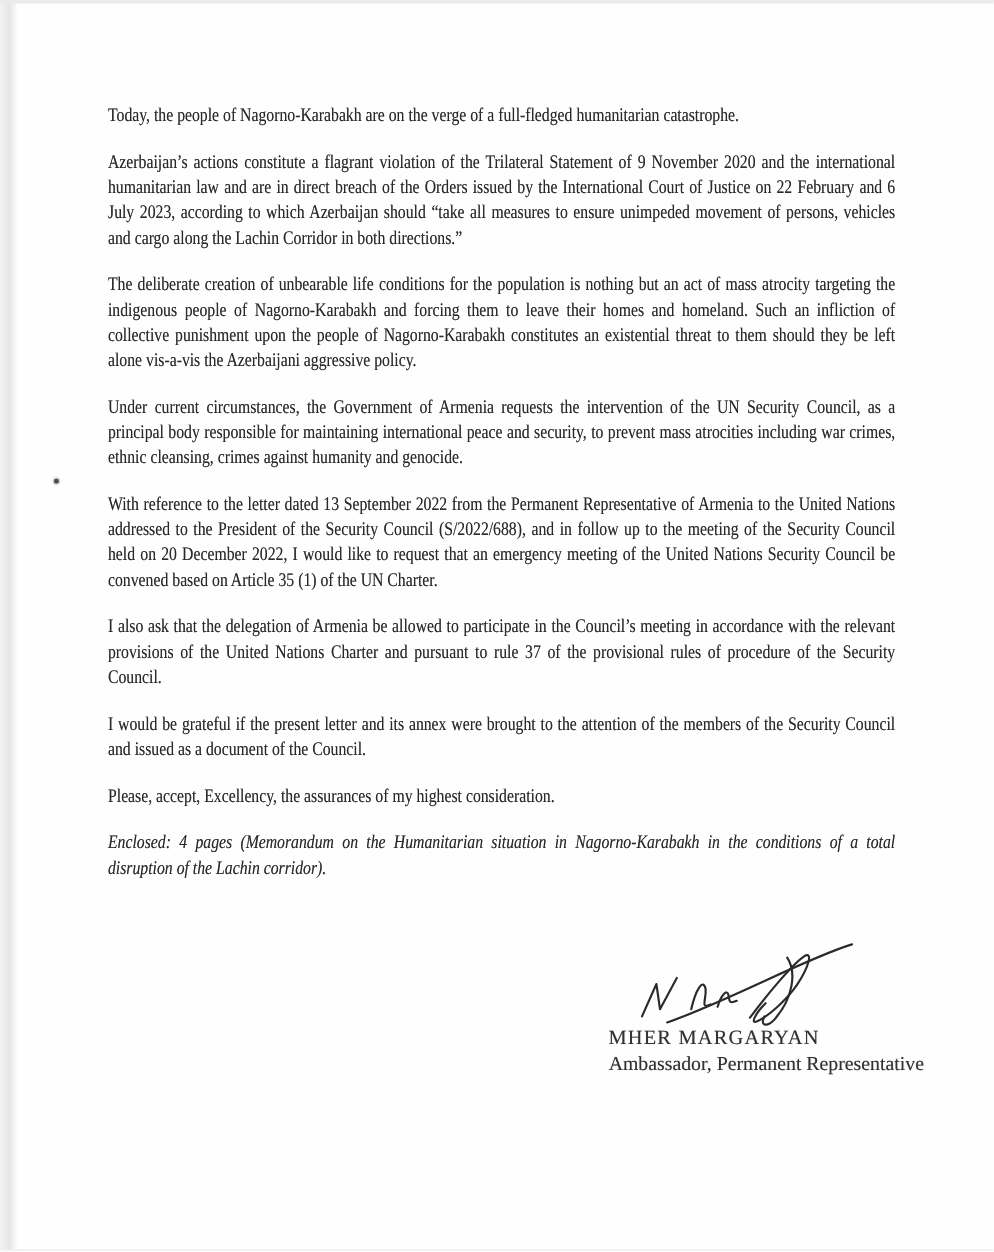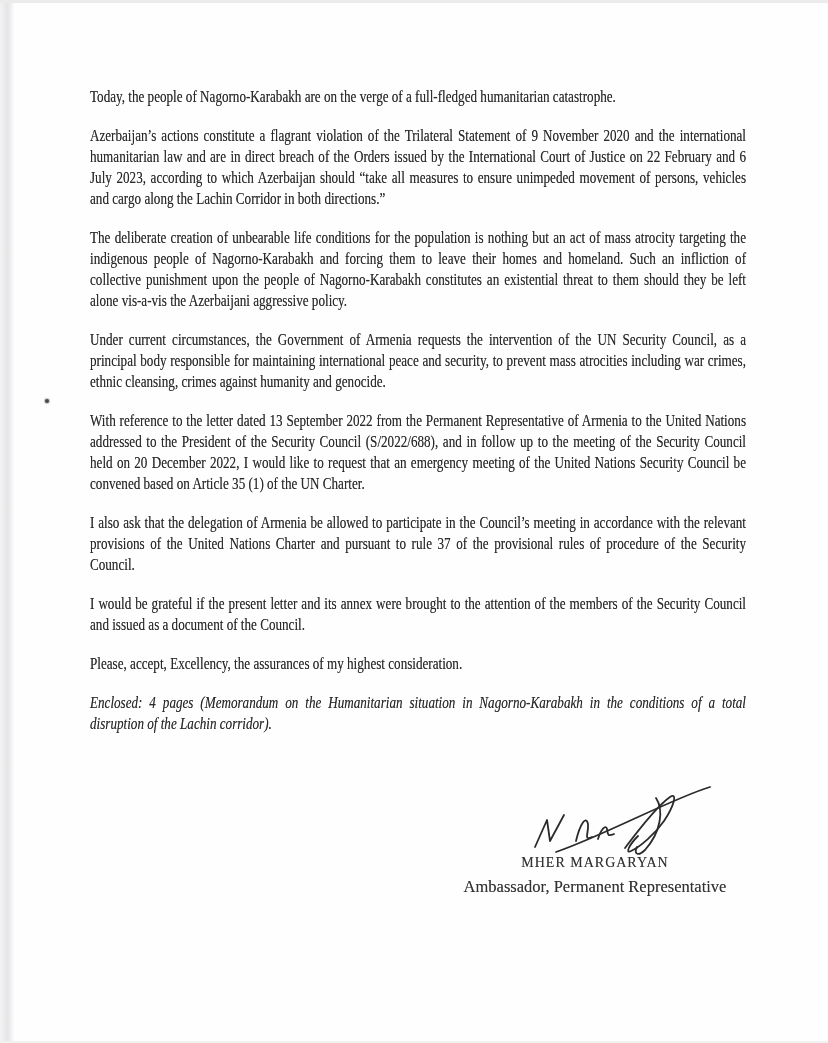--- a/index.html
+++ b/index.html
@@ -78,31 +78,31 @@
     top: 784px;
     width: 188px;
     height: 72px;
   }
   .sig-name {
     position: absolute;
     left: 430px;
     top: 855px;
     width: 330px;
     text-align: center;
-    font-size: 14px;
+    font-size: 17px;
     letter-spacing: 1px;
     color: #323234;
     text-shadow: 0 0 0.6px rgba(55,55,58,0.5);
   }
   .sig-title {
     position: absolute;
     left: 420px;
     top: 877px;
     width: 350px;
-    text-align: center;
+    text-align: right;
     font-size: 16.5px;
     color: #323234;
     text-shadow: 0 0 0.6px rgba(55,55,58,0.5);
   }
 </style>
 </head>
 <body>
 
 <div class="page">
 

